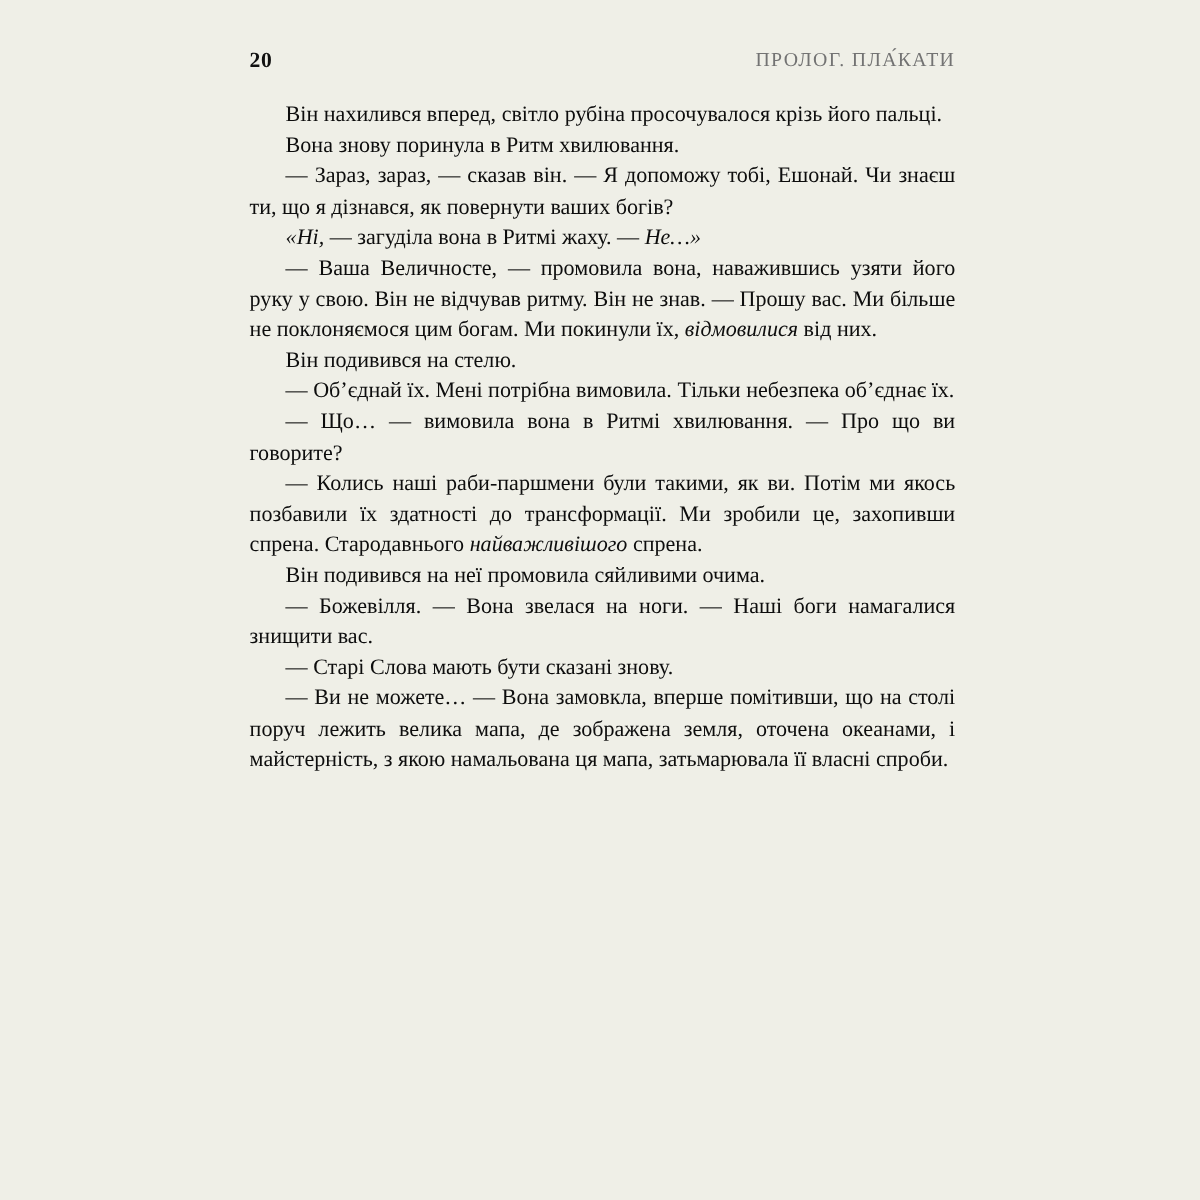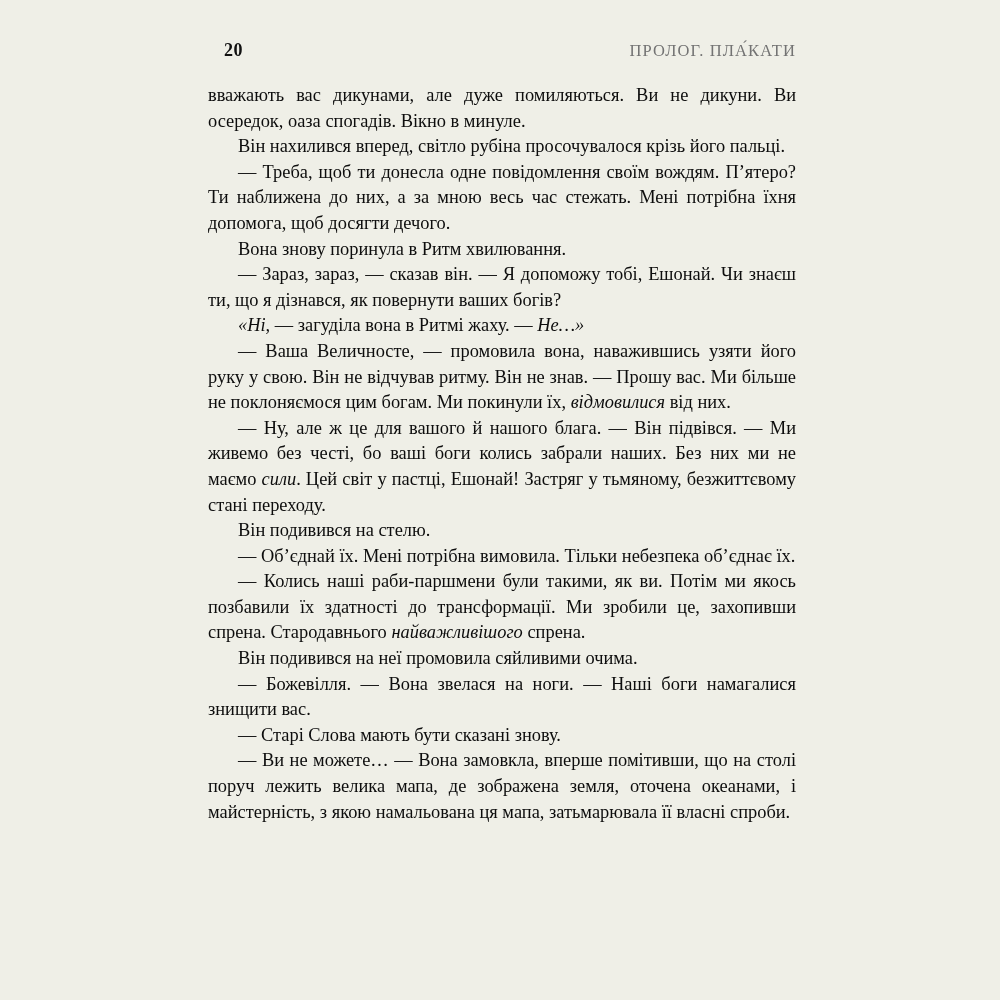--- a/index.html
+++ b/index.html
@@ -22,27 +22,26 @@
     background: #efefe7;
   }
   .page-inner {
     position: absolute;
     left: 208px;
     top: 40px;
     width: 588px;
   }
   .running-head {
     display: flex;
-    align-items: center;
+    align-items: flex-start;
     justify-content: space-between;
     font-size: 17px;
     letter-spacing: 0.4px;
     color: #111111;
     margin-bottom: 22px;
-    margin-left: 16px;
   }
   .folio {
     font-weight: bold;
     font-size: 18px;
     color: #111111;
   }
   .head-title {
     font-size: 16.5px;
     letter-spacing: 1.1px;
     color: #737373;
@@ -70,30 +69,28 @@
 
 <div class="page">
   <div class="page-inner">
 
     <div class="running-head">
       <span class="folio">20</span>
       <span class="head-title">ПРОЛОГ. ПЛА́КАТИ</span>
     </div>
 
     <div class="body-text" id="body-text">
-        <p class="noindent"><span>вважають вас дикунами, але дуже помиляються. Ви не дикуни. Ви осередок, оаза спогадів. Вікно в минуле.</span></p>
         <p class="indent"><span>Він нахилився вперед, світло рубіна просочувалося крізь його пальці.</span></p>
-        <p class="indent"><span>— Треба, щоб ти донесла одне повідомлення своїм вождям. П’ятеро? Ти наближена до них, а за мною весь час стежать. Мені потрібна їхня допомога, щоб досягти дечого.</span></p>
         <p class="indent"><span>Вона знову поринула в Ритм хвилювання.</span></p>
         <p class="indent"><span>— Зараз, зараз, — сказав він. — Я допоможу тобі, Ешонай. Чи знаєш ти, що я дізнався, як повернути ваших богів?</span></p>
         <p class="indent"><i>«Ні,</i><span> — загуділа вона в Ритмі жаху. — </span><i>Не…»</i></p>
         <p class="indent"><span>— Ваша Величносте, — промовила вона, наважившись узяти його руку у свою. Він не відчував ритму. Він не знав. — Прошу вас. Ми більше не поклоняємося цим богам. Ми покинули їх, </span><i>відмовилися</i><span> від них.</span></p>
-        <p class="indent"><span>— Ну, але ж це для вашого й нашого блага. — Він підвівся. — Ми живемо без честі, бо ваші боги колись забрали наших. Без них ми не маємо </span><i>сили</i><span>. Цей світ у пастці, Ешонай! Застряг у тьмяному, безжиттєвому стані переходу.</span></p>
         <p class="indent"><span>Він подивився на стелю.</span></p>
         <p class="indent"><span>— Об’єднай їх. Мені потрібна вимовила. Тільки небезпека об’єднає їх.</span></p>
+        <p class="indent"><span>— Що… — вимовила вона в Ритмі хвилювання. — Про що ви говорите?</span></p>
         <p class="indent"><span>— Колись наші раби-паршмени були такими, як ви. Потім ми якось позбавили їх здатності до трансформації. Ми зробили це, захопивши спрена. Стародавнього </span><i>найважливішого</i><span> спрена.</span></p>
         <p class="indent"><span>Він подивився на неї промовила сяйливими очима.</span></p>
         <p class="indent"><span>— Божевілля. — Вона звелася на ноги. — Наші боги намагалися знищити вас.</span></p>
         <p class="indent"><span>— Старі Слова мають бути сказані знову.</span></p>
         <p class="indent"><span>— Ви не можете… — Вона замовкла, вперше помітивши, що на столі поруч лежить велика мапа, де зображена земля, оточена океанами, і майстерність, з якою намальована ця мапа, затьмарювала її власні спроби.</span></p>
       </div>
 
   </div>
 </div>
 

